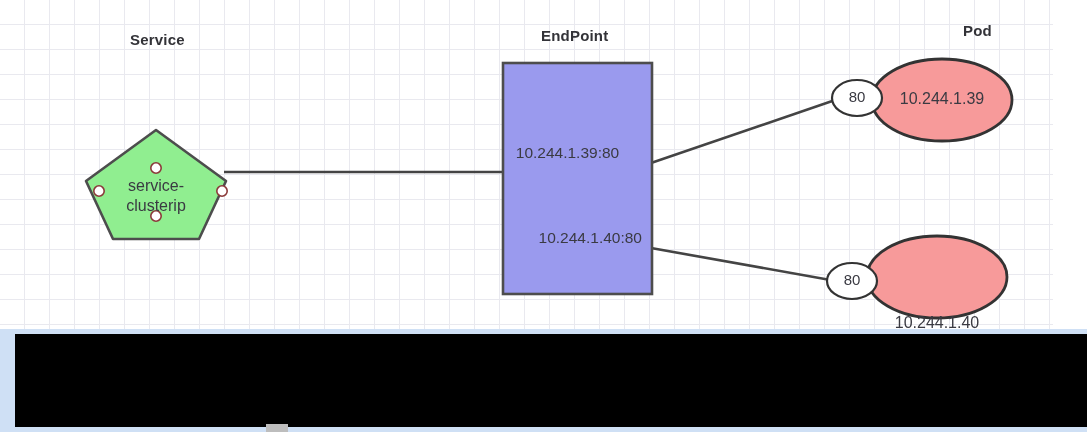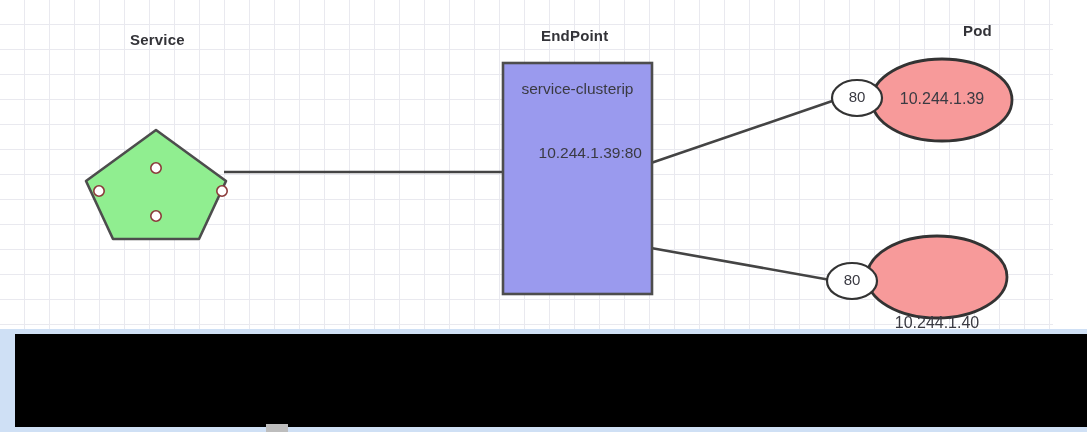--- a/index.html
+++ b/index.html
@@ -75,23 +75,24 @@
 
     <rect x="503" y="63" width="149" height="231" fill="#9a9aee" stroke="#4d4d4d" stroke-width="2.6"></rect>
 
     <ellipse cx="942" cy="100" rx="70" ry="41" fill="#f79a9a" stroke="#333333" stroke-width="2.8"></ellipse>
     <ellipse cx="857" cy="98" rx="25" ry="18" fill="#ffffff" stroke="#333333" stroke-width="2.2"></ellipse>
 
     <ellipse cx="937" cy="277" rx="70" ry="41" fill="#f79a9a" stroke="#333333" stroke-width="2.8"></ellipse>
     <ellipse cx="852" cy="281" rx="25" ry="18" fill="#ffffff" stroke="#333333" stroke-width="2.2"></ellipse>
   </svg>
 
+  <div class="node-label" style="left:106px;top:176px;width:100px;font-size:16px;"><span>service-</span><br><span>clusterip</span></div>
 
-  <div class="node-label" style="left:503px;top:80px;width:149px;font-size:15.5px;">service-clusterip</div>
-  <div class="node-label" style="left:493px;top:144px;width:149px;font-size:15.5px;text-align:right;">10.244.1.39:80</div>
+  <div class="node-label" style="left:493px;top:144px;width:149px;font-size:15.5px;text-align:center;">10.244.1.39:80</div>
+  <div class="node-label" style="left:493px;top:229px;width:149px;font-size:15.5px;text-align:right;">10.244.1.40:80</div>
 
   <div class="node-label" style="left:877px;top:89px;width:130px;font-size:16px;">10.244.1.39</div>
   <div class="node-label" style="left:837px;top:88px;width:40px;font-size:15px;">80</div>
 
   <div class="node-label" style="left:872px;top:266px;width:130px;font-size:16px;margin-top:47px;">10.244.1.40</div>
   <div class="node-label" style="left:832px;top:271px;width:40px;font-size:15px;">80</div>
 </div>
 
 <div id="terminal-wrap">
   <div id="terminal">

